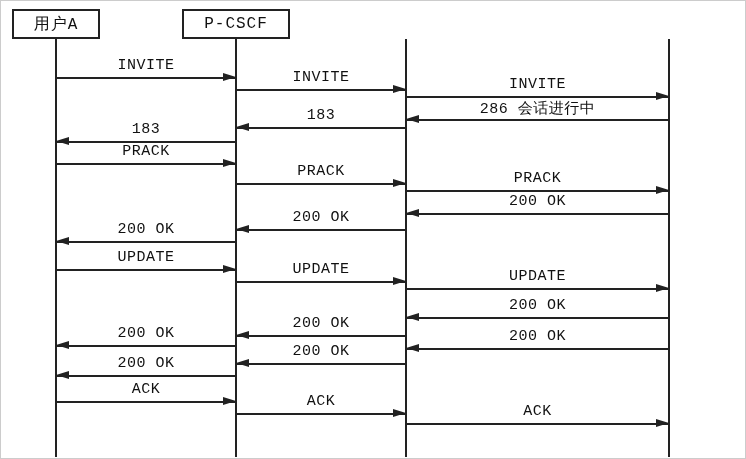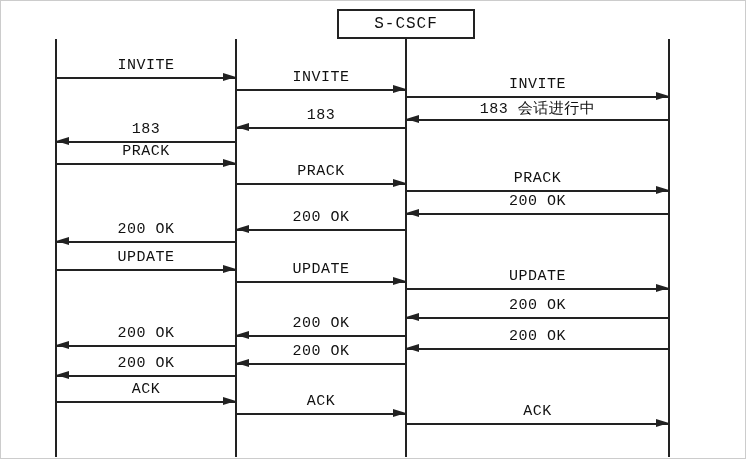--- a/index.html
+++ b/index.html
@@ -54,46 +54,49 @@
     font-size:15px;
     letter-spacing:0.5px;
     white-space:nowrap;
     z-index:1;
   }
 </style>
 </head>
 <body>
 
 <div id="diagram" style="width: 746px; height: 459px; background: rgb(255, 255, 255); border-color: rgb(204, 204, 204);">
+    <div class="actor-box" style="left: 11px; top: 8px; width: 88px; height: 30px; border-color: rgb(34, 34, 34); color: rgb(17, 17, 17);">
+      <span>用户A</span>
+    </div>
     <div class="lifeline" style="left: 54.25px; top: 38px; height: 418px; background: rgb(34, 34, 34);"></div>
+    <div class="actor-box" style="left: 181px; top: 8px; width: 108px; height: 30px; border-color: rgb(34, 34, 34); color: rgb(17, 17, 17);">
+      <span>P-CSCF</span>
+    </div>
     <div class="lifeline" style="left: 234.25px; top: 38px; height: 418px; background: rgb(34, 34, 34);"></div>
-    <div class="actor-box" style="left: 336px; top: 8px; width: 138px; height: 30px; border-color: rgb(34, 34, 34); color: rgb(17, 17, 17);">
-      <span>S-CSCF</span>
-    </div>
     <div class="lifeline" style="left: 404.25px; top: 38px; height: 418px; background: rgb(34, 34, 34);"></div>
     <div class="lifeline" style="left: 667.25px; top: 38px; height: 418px; background: rgb(34, 34, 34);"></div>
     <div>
       <div class="msg-line" style="left: 55px; top: 76px; width: 180px; background: rgb(34, 34, 34);"></div>
       <div class="arrow-head right" style="top: 72.25px; left: 222px; border-left-color: rgb(34, 34, 34);"></div>
       <div class="msg-label" style="left: 55px; width: 180px; top: 56px; color: rgb(17, 17, 17);">INVITE</div>
     </div>
     <div>
       <div class="msg-line" style="left: 235px; top: 88px; width: 170px; background: rgb(34, 34, 34);"></div>
       <div class="arrow-head right" style="top: 84.25px; left: 392px; border-left-color: rgb(34, 34, 34);"></div>
       <div class="msg-label" style="left: 235px; width: 170px; top: 68px; color: rgb(17, 17, 17);">INVITE</div>
     </div>
     <div>
       <div class="msg-line" style="left: 405px; top: 95px; width: 263px; background: rgb(34, 34, 34);"></div>
       <div class="arrow-head right" style="top: 91.25px; left: 655px; border-left-color: rgb(34, 34, 34);"></div>
       <div class="msg-label" style="left: 405px; width: 263px; top: 75px; color: rgb(17, 17, 17);">INVITE</div>
     </div>
     <div>
       <div class="msg-line" style="left: 405px; top: 118px; width: 263px; background: rgb(34, 34, 34);"></div>
       <div class="arrow-head left" style="top: 114.25px; left: 405px; border-right-color: rgb(34, 34, 34);"></div>
-      <div class="msg-label" style="left: 405px; width: 263px; top: 98px; color: rgb(17, 17, 17);">183 会话进行中</div>
+      <div class="msg-label" style="left: 405px; width: 263px; top: 98px; color: rgb(17, 17, 17);">286 会话进行中</div>
     </div>
     <div>
       <div class="msg-line" style="left: 235px; top: 126px; width: 170px; background: rgb(34, 34, 34);"></div>
       <div class="arrow-head left" style="top: 122.25px; left: 235px; border-right-color: rgb(34, 34, 34);"></div>
       <div class="msg-label" style="left: 235px; width: 170px; top: 106px; color: rgb(17, 17, 17);">183</div>
     </div>
     <div>
       <div class="msg-line" style="left: 55px; top: 140px; width: 180px; background: rgb(34, 34, 34);"></div>
       <div class="arrow-head left" style="top: 136.25px; left: 55px; border-right-color: rgb(34, 34, 34);"></div>
       <div class="msg-label" style="left: 55px; width: 180px; top: 120px; color: rgb(17, 17, 17);">183</div>

